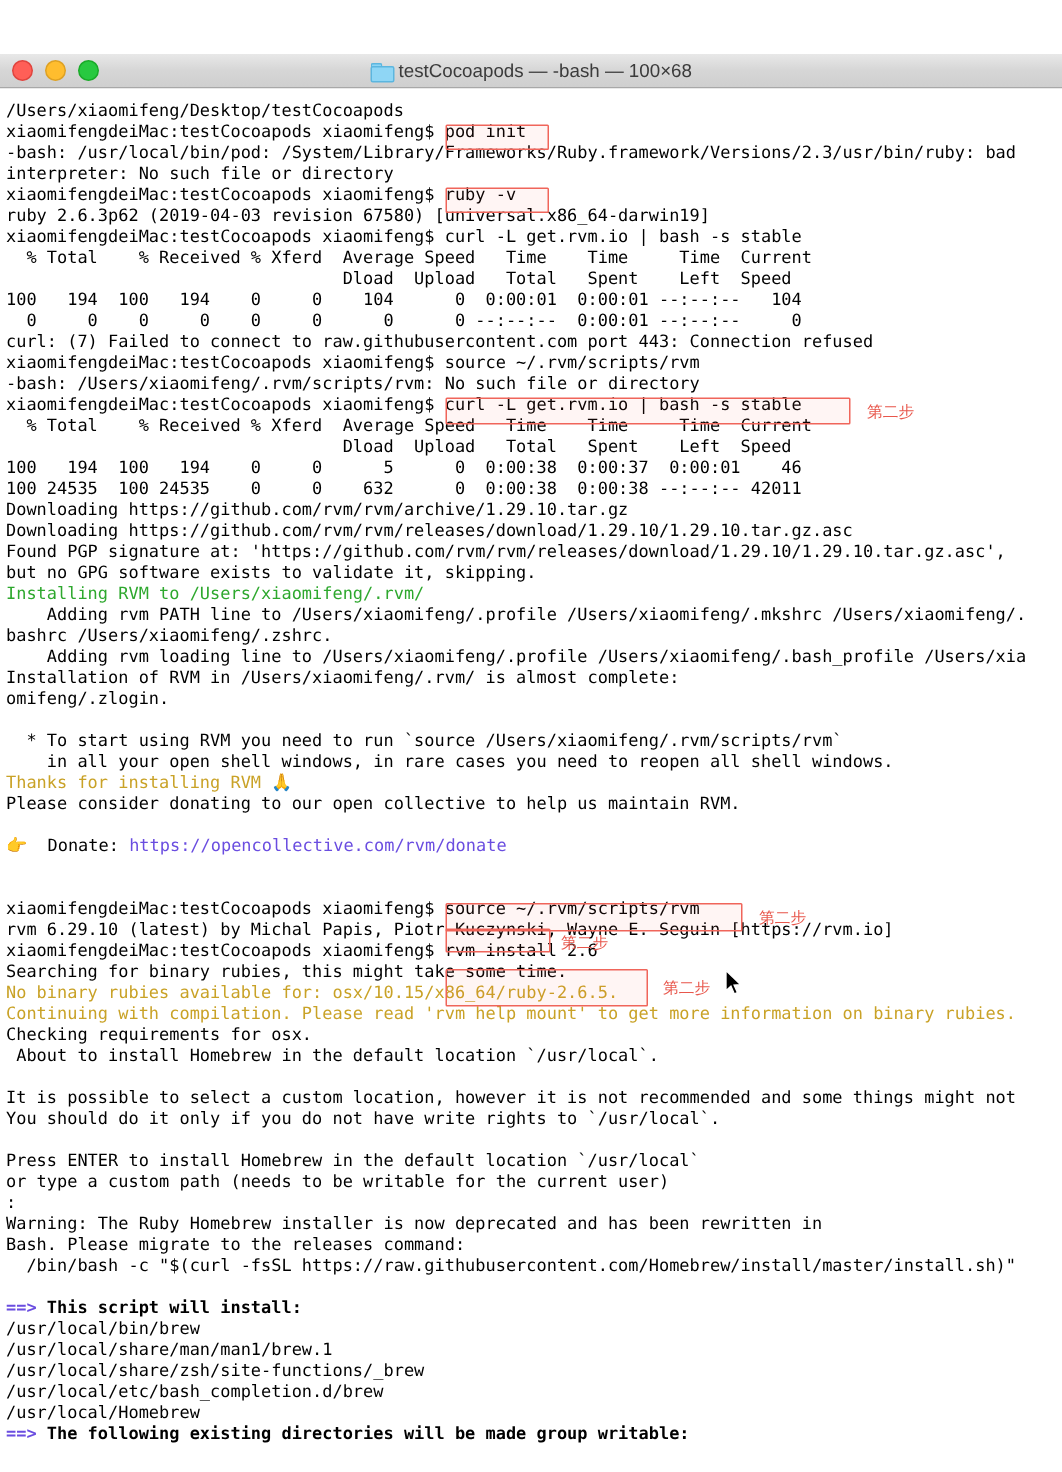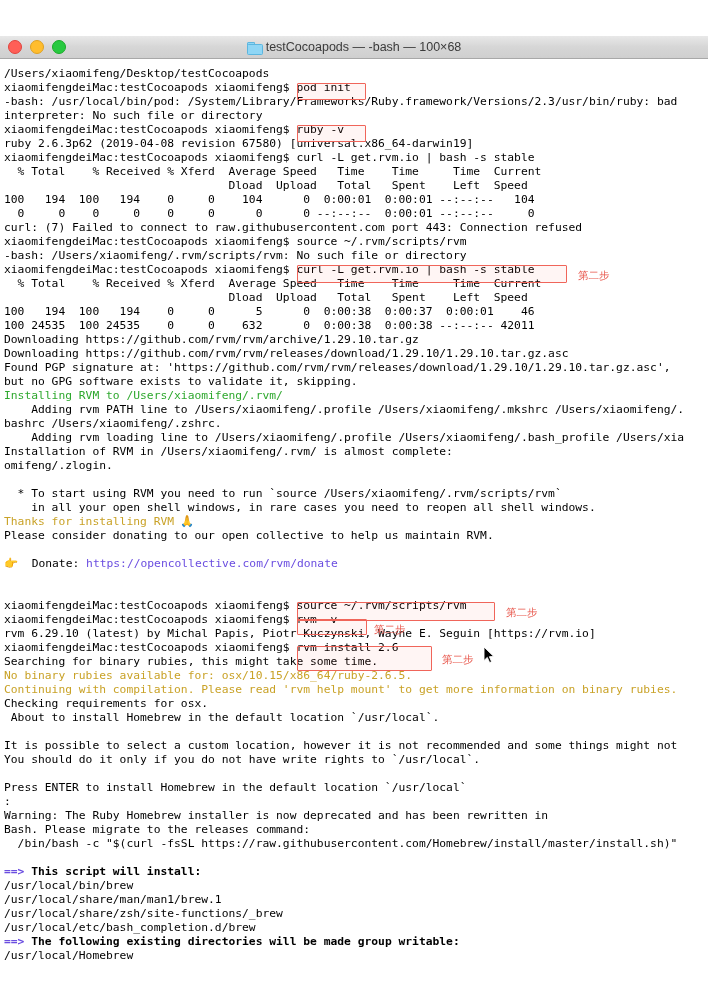--- a/index.html
+++ b/index.html
@@ -186,21 +186,21 @@
     </div>
   </div>
 
   <div id="term">
     <div id="lines">
         <div class="line">/Users/xiaomifeng/Desktop/testCocoapods</div>
         <div class="line">xiaomifengdeiMac:testCocoapods xiaomifeng$ pod init</div>
         <div class="line">-bash: /usr/local/bin/pod: /System/Library/Frameworks/Ruby.framework/Versions/2.3/usr/bin/ruby: bad </div>
         <div class="line">interpreter: No such file or directory</div>
         <div class="line">xiaomifengdeiMac:testCocoapods xiaomifeng$ ruby -v</div>
-        <div class="line">ruby 2.6.3p62 (2019-04-08 revision 67580) [universal.x86_64-darwin19]</div>
+        <div class="line">ruby 2.6.3p62 (2019-04-03 revision 67580) [universal.x86_64-darwin19]</div>
         <div class="line">xiaomifengdeiMac:testCocoapods xiaomifeng$ curl -L get.rvm.io | bash -s stable</div>
         <div class="line">  % Total    % Received % Xferd  Average Speed   Time    Time     Time  Current</div>
         <div class="line">                                 Dload  Upload   Total   Spent    Left  Speed</div>
         <div class="line">100   194  100   194    0     0    104      0  0:00:01  0:00:01 --:--:--   104</div>
         <div class="line">  0     0    0     0    0     0      0      0 --:--:--  0:00:01 --:--:--     0</div>
         <div class="line">curl: (7) Failed to connect to raw.githubusercontent.com port 443: Connection refused</div>
         <div class="line">xiaomifengdeiMac:testCocoapods xiaomifeng$ source ~/.rvm/scripts/rvm</div>
         <div class="line">-bash: /Users/xiaomifeng/.rvm/scripts/rvm: No such file or directory</div>
         <div class="line">xiaomifengdeiMac:testCocoapods xiaomifeng$ curl -L get.rvm.io | bash -s stable</div>
         <div class="line">  % Total    % Received % Xferd  Average Speed   Time    Time     Time  Current</div>
@@ -220,45 +220,45 @@
         <div class="line blank"></div>
         <div class="line">  * To start using RVM you need to run `source /Users/xiaomifeng/.rvm/scripts/rvm`</div>
         <div class="line">    in all your open shell windows, in rare cases you need to reopen all shell windows.</div>
         <div class="line c-tan">Thanks for installing RVM 🙏</div>
         <div class="line">Please consider donating to our open collective to help us maintain RVM.</div>
         <div class="line blank"></div>
         <div class="line"><span>👉  Donate: </span><span class="c-link">https://opencollective.com/rvm/donate</span></div>
         <div class="line blank"></div>
         <div class="line blank"></div>
         <div class="line">xiaomifengdeiMac:testCocoapods xiaomifeng$ source ~/.rvm/scripts/rvm</div>
-        <div class="line">xiaomifengdeiMac:testCocoapods xiaomifeng$ rvm -v</div>
         <div class="line">rvm 6.29.10 (latest) by Michal Papis, Piotr Kuczynski, Wayne E. Seguin [https://rvm.io]</div>
         <div class="line">xiaomifengdeiMac:testCocoapods xiaomifeng$ rvm install 2.6</div>
         <div class="line">Searching for binary rubies, this might take some time.</div>
         <div class="line c-tan">No binary rubies available for: osx/10.15/x86_64/ruby-2.6.5.</div>
         <div class="line c-tan">Continuing with compilation. Please read 'rvm help mount' to get more information on binary rubies. </div>
         <div class="line">Checking requirements for osx.</div>
         <div class="line"> About to install Homebrew in the default location `/usr/local`.</div>
         <div class="line blank"></div>
         <div class="line">It is possible to select a custom location, however it is not recommended and some things might not </div>
         <div class="line">You should do it only if you do not have write rights to `/usr/local`.</div>
         <div class="line blank"></div>
         <div class="line">Press ENTER to install Homebrew in the default location `/usr/local`</div>
+        <div class="line">or type a custom path (needs to be writable for the current user)</div>
         <div class="line">:</div>
         <div class="line">Warning: The Ruby Homebrew installer is now deprecated and has been rewritten in</div>
         <div class="line">Bash. Please migrate to the releases command:</div>
         <div class="line">  /bin/bash -c "$(curl -fsSL https://raw.githubusercontent.com/Homebrew/install/master/install.sh)"</div>
         <div class="line blank"></div>
         <div class="line"><span class="c-purple bold">==&gt;</span><span class="bold"> This script will install:</span></div>
         <div class="line">/usr/local/bin/brew</div>
         <div class="line">/usr/local/share/man/man1/brew.1</div>
         <div class="line">/usr/local/share/zsh/site-functions/_brew</div>
         <div class="line">/usr/local/etc/bash_completion.d/brew</div>
+        <div class="line">/usr/local/Homebrew</div>
         <div class="line"><span class="c-purple bold">==&gt;</span><span class="bold"> The following existing directories will be made group writable:</span></div>
-        <div class="line">/usr/local/Homebrew</div>
       </div>
   </div>
 
   <div id="overlays">
       <div class="redbox" style="left: 297px; top: 47px; width: 69px; height: 17px; border-color: rgb(240, 101, 90);"></div>
       <div class="redbox" style="left: 297px; top: 89px; width: 69px; height: 17px; border-color: rgb(240, 101, 90);"></div>
       <div class="redbox" style="left: 297px; top: 229px; width: 270px; height: 18px; border-color: rgb(240, 101, 90);"></div>
       <div class="cnlabel" style="left: 578px; top: 233px; color: rgb(232, 87, 76);">第二步</div>
       <div class="redbox" style="left: 297px; top: 566px; width: 198px; height: 19px; border-color: rgb(240, 101, 90);"></div>
       <div class="cnlabel" style="left: 506px; top: 570px; color: rgb(232, 87, 76);">第二步</div>

